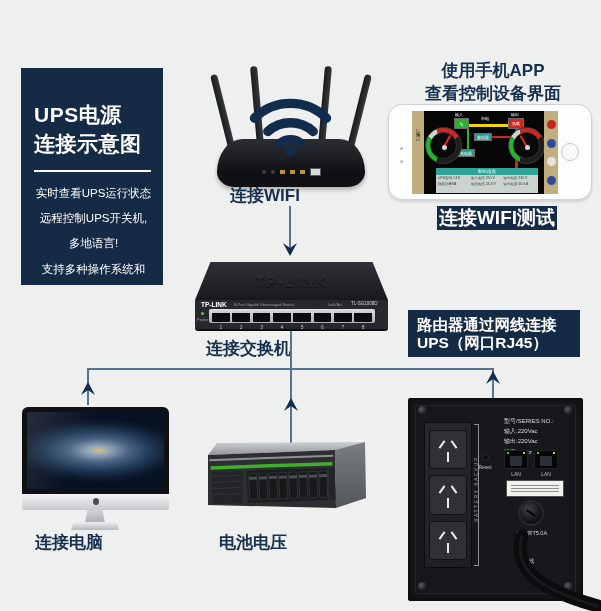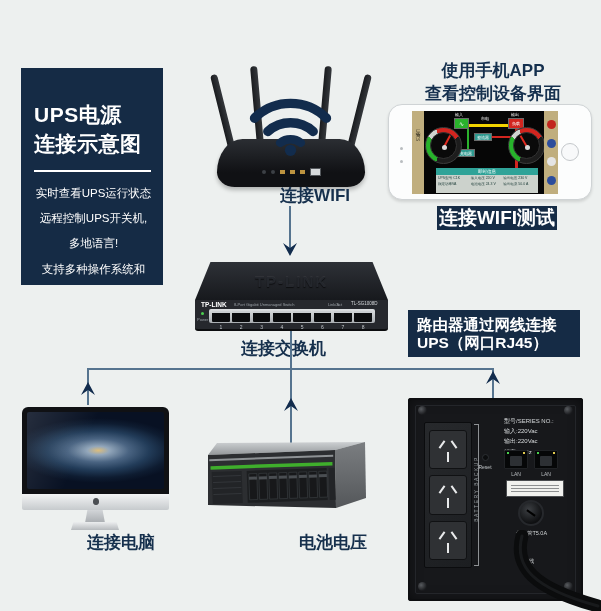--- a/index.html
+++ b/index.html
@@ -9,21 +9,21 @@
   #stage *{box-sizing:border-box;}
   .abs{position:absolute;}
 
   
   .info-panel{left:21px;top:68px;width:142px;height:217px;background:#152b45;color:#fff;}
   .ip-title{margin:32px 0 0 13px;font-size:21px;font-weight:bold;line-height:1.4;letter-spacing:.5px;}
   .ip-divider{margin:11px 0 0 13px;width:117px;height:2px;background:#fff;}
   .ip-lines{margin:9px 10px 0 13px;font-size:11.5px;line-height:2.2;text-align:center;}
 
   
-  .dev-label{font-size:17px;font-weight:bold;color:#16304d;text-align:right;}
+  .dev-label{font-size:17px;font-weight:bold;color:#16304d;text-align:left;}
 
   
   .cline{background:#56748f;}
   .arrow{width:14px;height:13px;background:#122c4d;}
   .arrow-up{clip-path:polygon(50% 0,100% 100%,50% 62%,0 100%);}
   .arrow-down{clip-path:polygon(50% 100%,0 0,50% 38%,100% 0);}
 
   
   .ant{width:7px;height:96px;border-radius:4px;background:linear-gradient(90deg,#191b1e,#35383c);transform-origin:50% 95%;}
   .router-body{left:217px;top:139px;width:148px;height:48px;background:linear-gradient(180deg,#2b2e33,#101114 70%);

